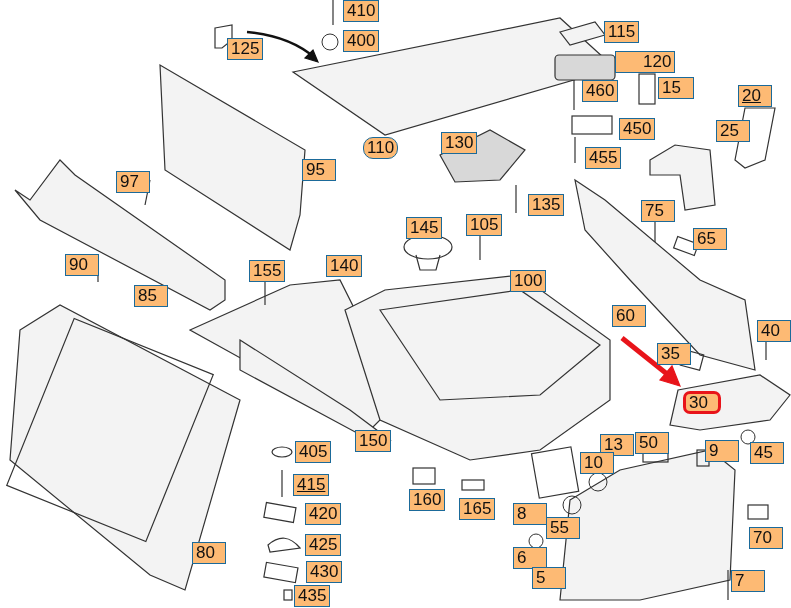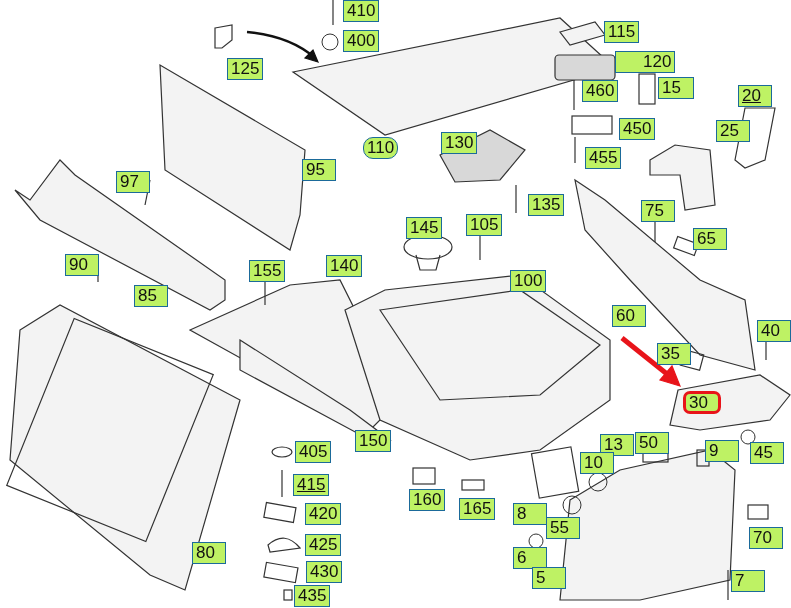--- a/index.html
+++ b/index.html
@@ -1,19 +1,19 @@
 <!DOCTYPE html>
 <html><head>
 <meta charset="utf-8">
 <style>
   html,body{margin:0;padding:0;background:#fff;}
   body{width:791px;height:608px;position:relative;overflow:hidden;font-family:"Liberation Sans",sans-serif;}
   #stage{position:absolute;left:0;top:0;width:791px;height:608px;}
   svg.art{position:absolute;left:0;top:0;}
-  .lbl{position:absolute;height:20px;border:1.5px solid #1b6a9a;background:#bef264;font-size:17px;line-height:20px;color:#111;padding:0 3px;box-sizing:content-box;white-space:nowrap;}
+  .lbl{position:absolute;height:20px;border:1.5px solid #1b6a9a;background:#fdba74;font-size:17px;line-height:20px;color:#111;padding:0 3px;box-sizing:content-box;white-space:nowrap;}
   .lbl.hl{border:3px solid #e8141a;}
   .art path,.art polygon,.art polyline,.art rect,.art ellipse,.art line{fill:none;stroke:#333;stroke-width:1.2;}
   .art .fill{fill:#f3f3f3;}
   .art .dark{fill:#d8d8d8;}
 </style>
 </head>
 <body>
 
 <div id="stage">
   <svg class="art" width="791" height="608" viewBox="0 0 791 608">
@@ -89,21 +89,21 @@
 
     <path d="M247,32 Q290,36 315,58" style="stroke:#111;stroke-width:2.5"></path>
     <polygon points="318,62 305,58 313,50" style="fill:#111;stroke:#111"></polygon>
 
     <line x1="622" y1="338" x2="672" y2="378" style="stroke:#e8141a;stroke-width:5"></line>
     <polygon points="680,386 660,380 672,366" style="fill:#e8141a;stroke:#e8141a"></polygon>
   </svg>
 
   <div class="lbl" style="left:343px;top:0px;">410</div>
   <div class="lbl" style="left:343px;top:30px;">400</div>
-  <div class="lbl" style="left:227px;top:58px;">125</div>
+  <div class="lbl" style="left:227px;top:38px;">125</div>
   <div class="lbl" style="left:363px;top:137px;border-radius:10px;">110</div>
   <div class="lbl" style="left:604px;top:21px;">115</div>
   <div class="lbl" style="left:615px;top:51px;padding-left:27px;">120</div>
   <div class="lbl" style="left:658px;top:77px;width:28px;">15</div>
   <div class="lbl" style="left:582px;top:80px;">460</div>
   <div class="lbl" style="left:619px;top:118px;">450</div>
   <div class="lbl" style="left:585px;top:147px;">455</div>
   <div class="lbl" style="left:738px;top:85px;width:26px;text-decoration:underline;">20</div>
   <div class="lbl" style="left:675px;top:120px;width:26px;margin-left:41px;">25</div>
   <div class="lbl" style="left:441px;top:132px;">130</div>

